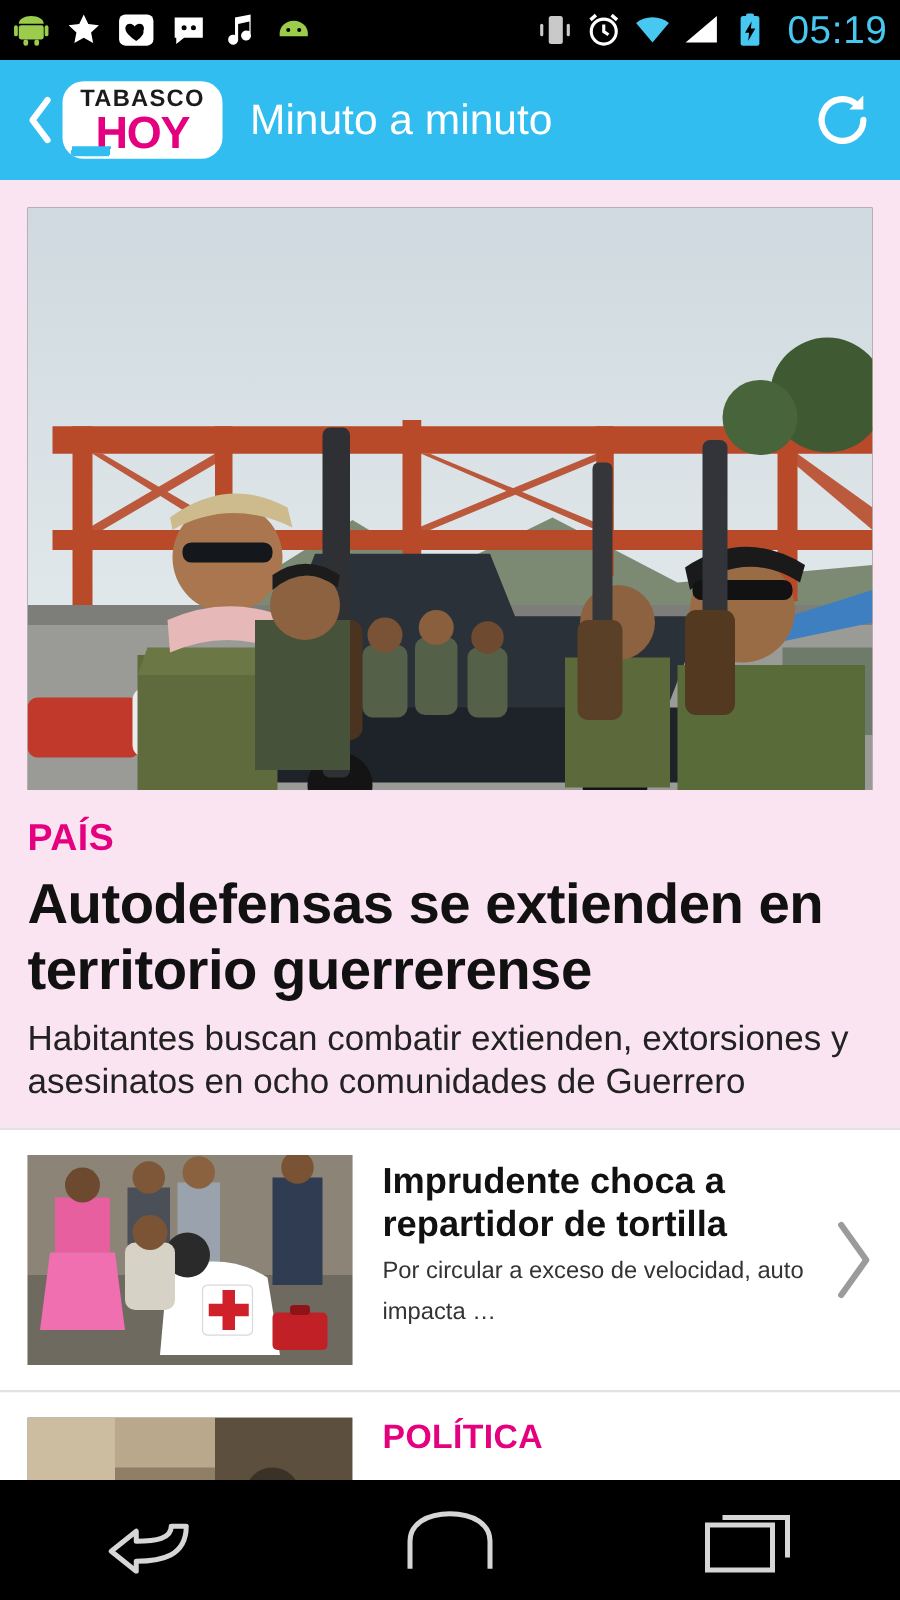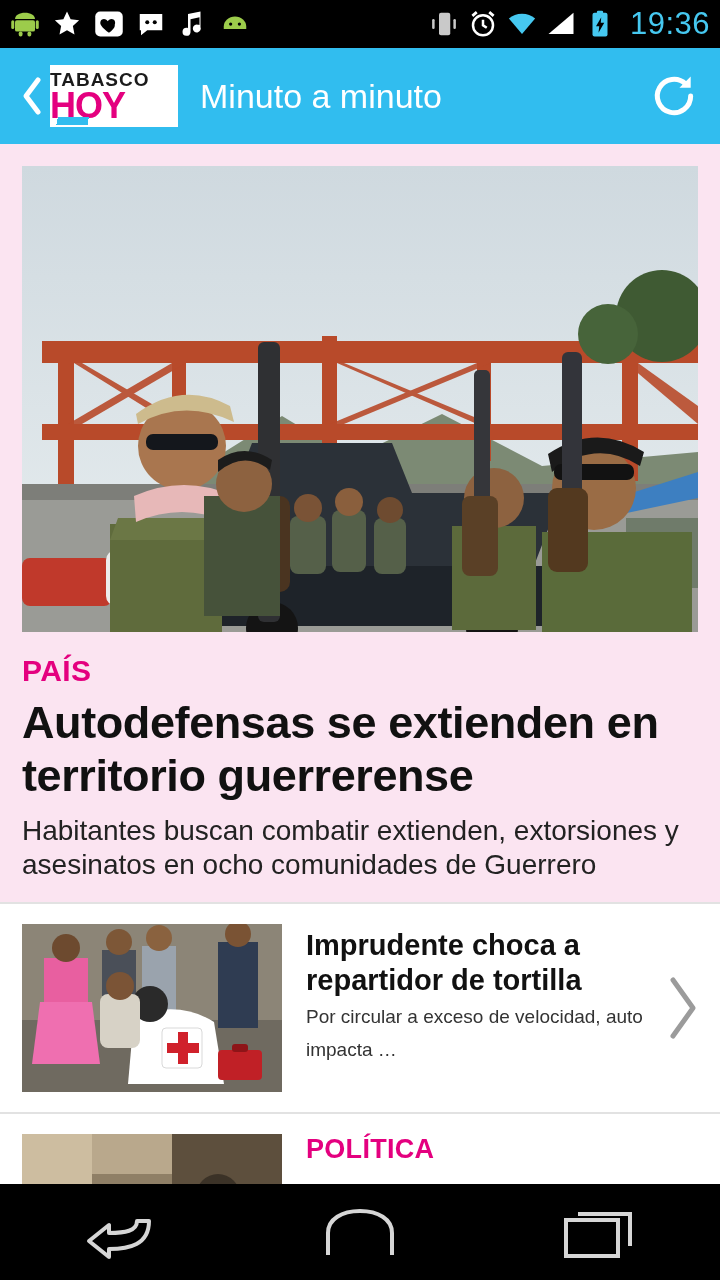--- a/index.html
+++ b/index.html
@@ -30,22 +30,22 @@
     display: flex; align-items: center; padding: 0 18px;
     box-shadow: 0 1px 0 rgba(0,0,0,.08);
   }
   .back-chevron {
     width: 26px; height: 44px; flex: 0 0 auto;
     display: flex; align-items: center; justify-content: center;
     color: #fff; margin-right: 6px;
   }
   .logo {
     width: 128px; height: 62px; background: #fff;
-    display: flex; flex-direction: column; justify-content: center;
-    position: relative; overflow: hidden; flex: 0 0 auto;
+    display: flex; flex-direction: column; align-items: center; justify-content: center;
+    position: relative; overflow: hidden; flex: 0 0 auto; border-radius: 17px;
   }
   .logo-top {
     font-size: 19px; font-weight: bold; letter-spacing: 1px;
     color: #1b1b1b; line-height: 19px; font-family: "Liberation Sans", sans-serif;
   }
   .logo-bottom {
     font-size: 36px; font-weight: bold; color: #e4007f;
     line-height: 34px; letter-spacing: -1px;
     font-family: "Liberation Sans", sans-serif;
   }
@@ -168,21 +168,21 @@
         <path fill="#46c8f0" d="M12 20 1.5 7.5C4.3 5.2 8 3.8 12 3.8s7.7 1.4 10.5 3.7z"></path>
       </svg>
       <svg class="sb-icon" viewBox="0 0 24 24">
         <path fill="#ffffff" d="M2 20h20V3z"></path>
       </svg>
       <svg class="sb-icon" viewBox="0 0 24 24">
         <rect x="6" y="3" width="12" height="19" rx="1.6" fill="#46c8f0"></rect>
         <rect x="9.5" y="1.4" width="5" height="2.2" rx="1" fill="#46c8f0"></rect>
         <path fill="#000" d="M13 6.5 8.8 13.8h2.6L10.8 19 15.4 11h-2.8z"></path>
       </svg>
-      <div class="sb-clock">19:36</div>
+      <div class="sb-clock">05:19</div>
     </div>
   </div>
 
   <div class="actionbar">
     <div class="back-chevron">
       <svg width="22" height="40" viewBox="0 0 22 40">
         <path d="M18 4 6 20l12 16" fill="none" stroke="#ffffff" stroke-width="5" stroke-linecap="round" stroke-linejoin="round"></path>
       </svg>
     </div>
     <div class="logo">

